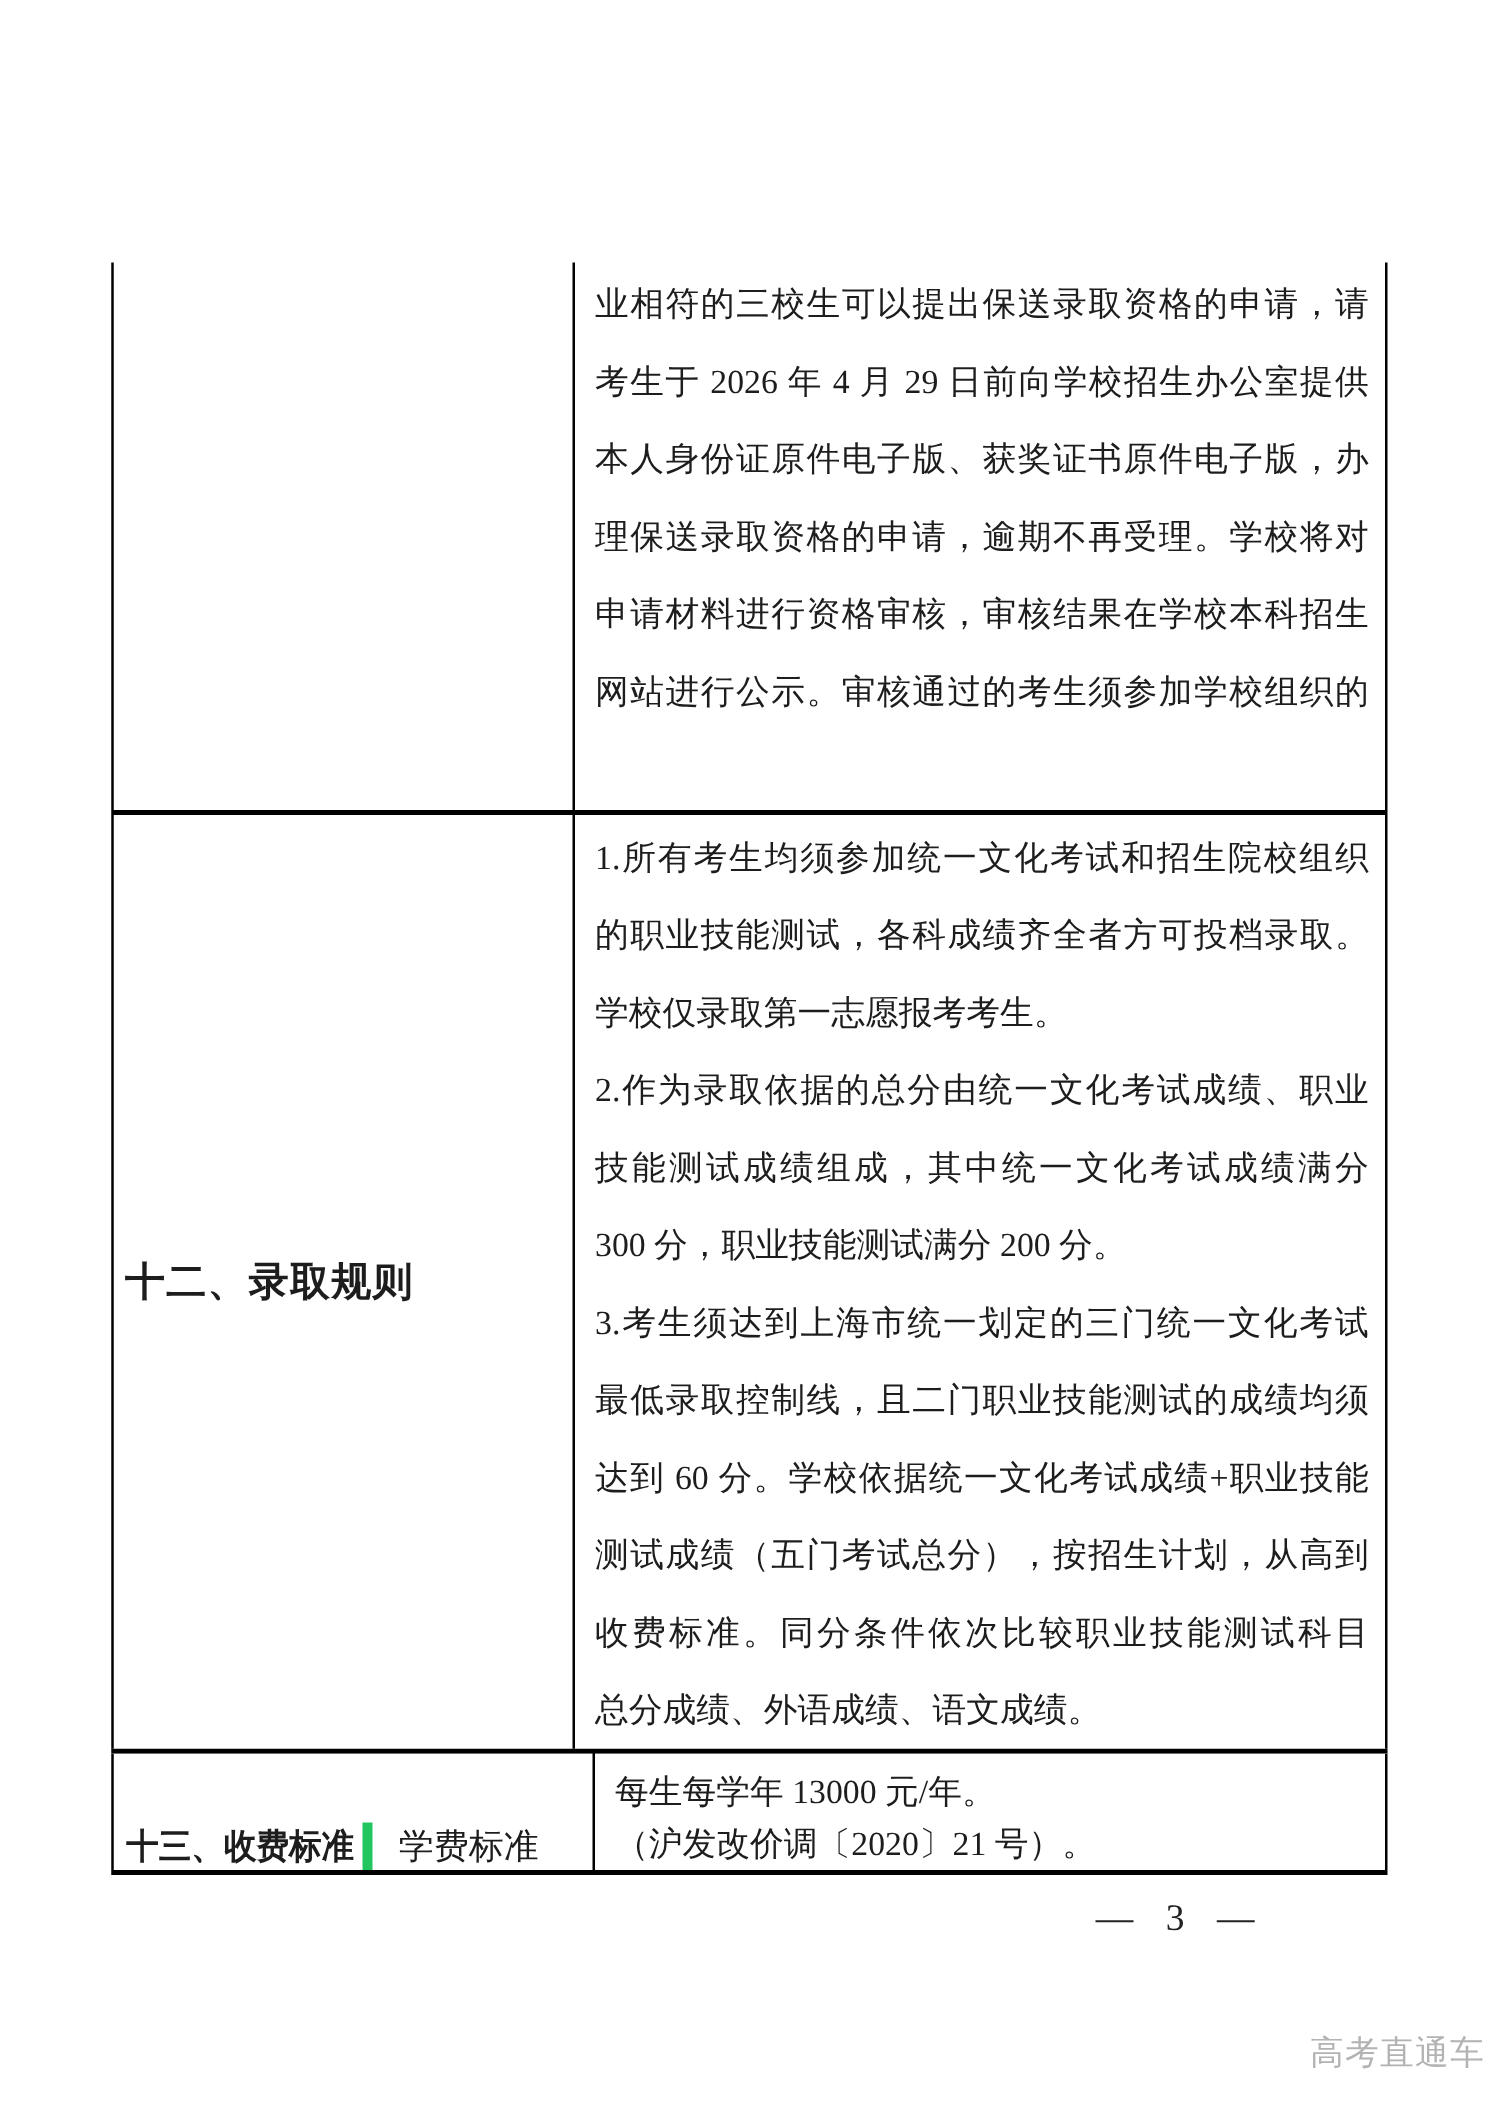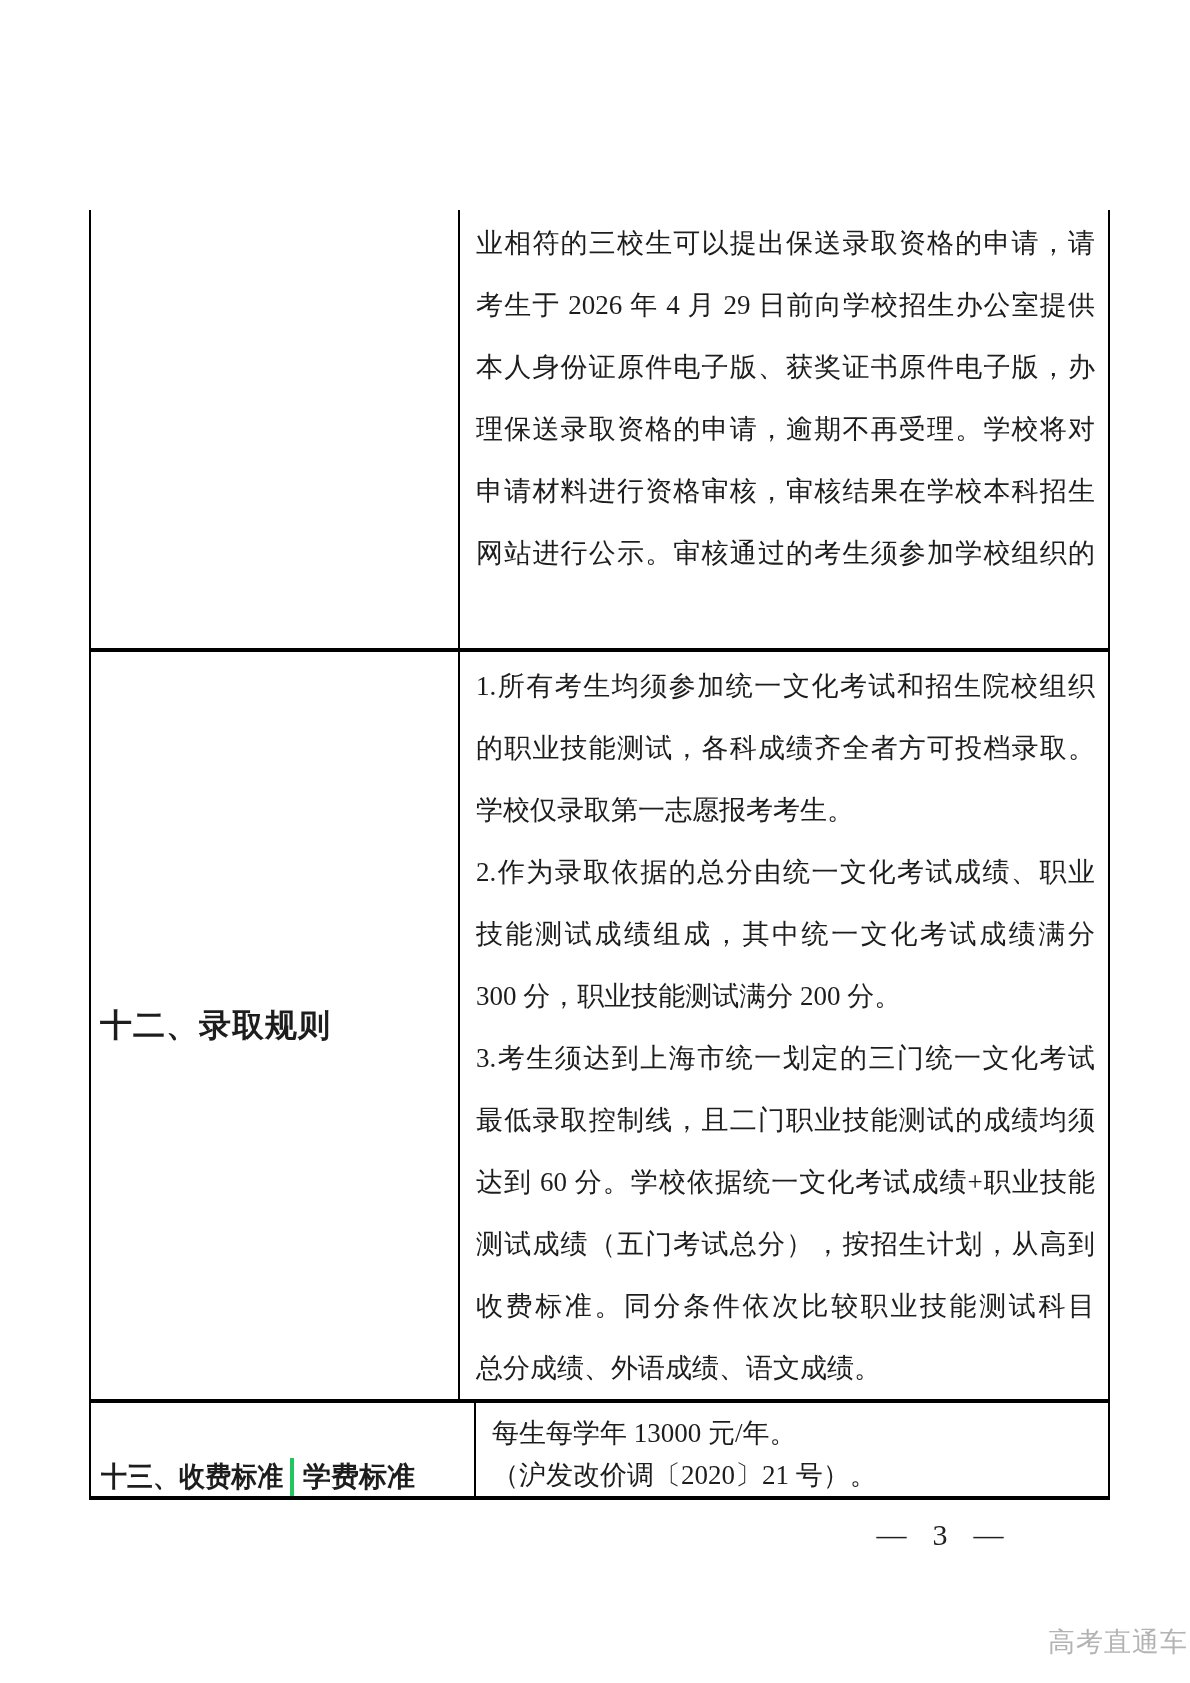--- a/index.html
+++ b/index.html
@@ -63,25 +63,25 @@
     font-size:28px;
     white-space:nowrap;
   }
   .fee-label-cell .squeeze {
     display:inline-block;
     transform:scaleX(0.93);
     transform-origin:left center;
   }
   .fee-type-cell {
     width:184px;
-    border-left:4px solid #22c55e;
+    border-left:8px solid #22c55e;
     display:flex;
     align-items:center;
-    padding-left:9px;
-    font-weight:700;
+    padding-left:21px;
+    font-weight:400;
     font-size:28px;
     white-space:nowrap;
   }
   .row3 .content-cell { padding-top:10px; }
   .row3 .line { line-height:42px; }
 
   
   .page-footer {
     position:absolute;
     top:1518px; left:845px; width:190px;

